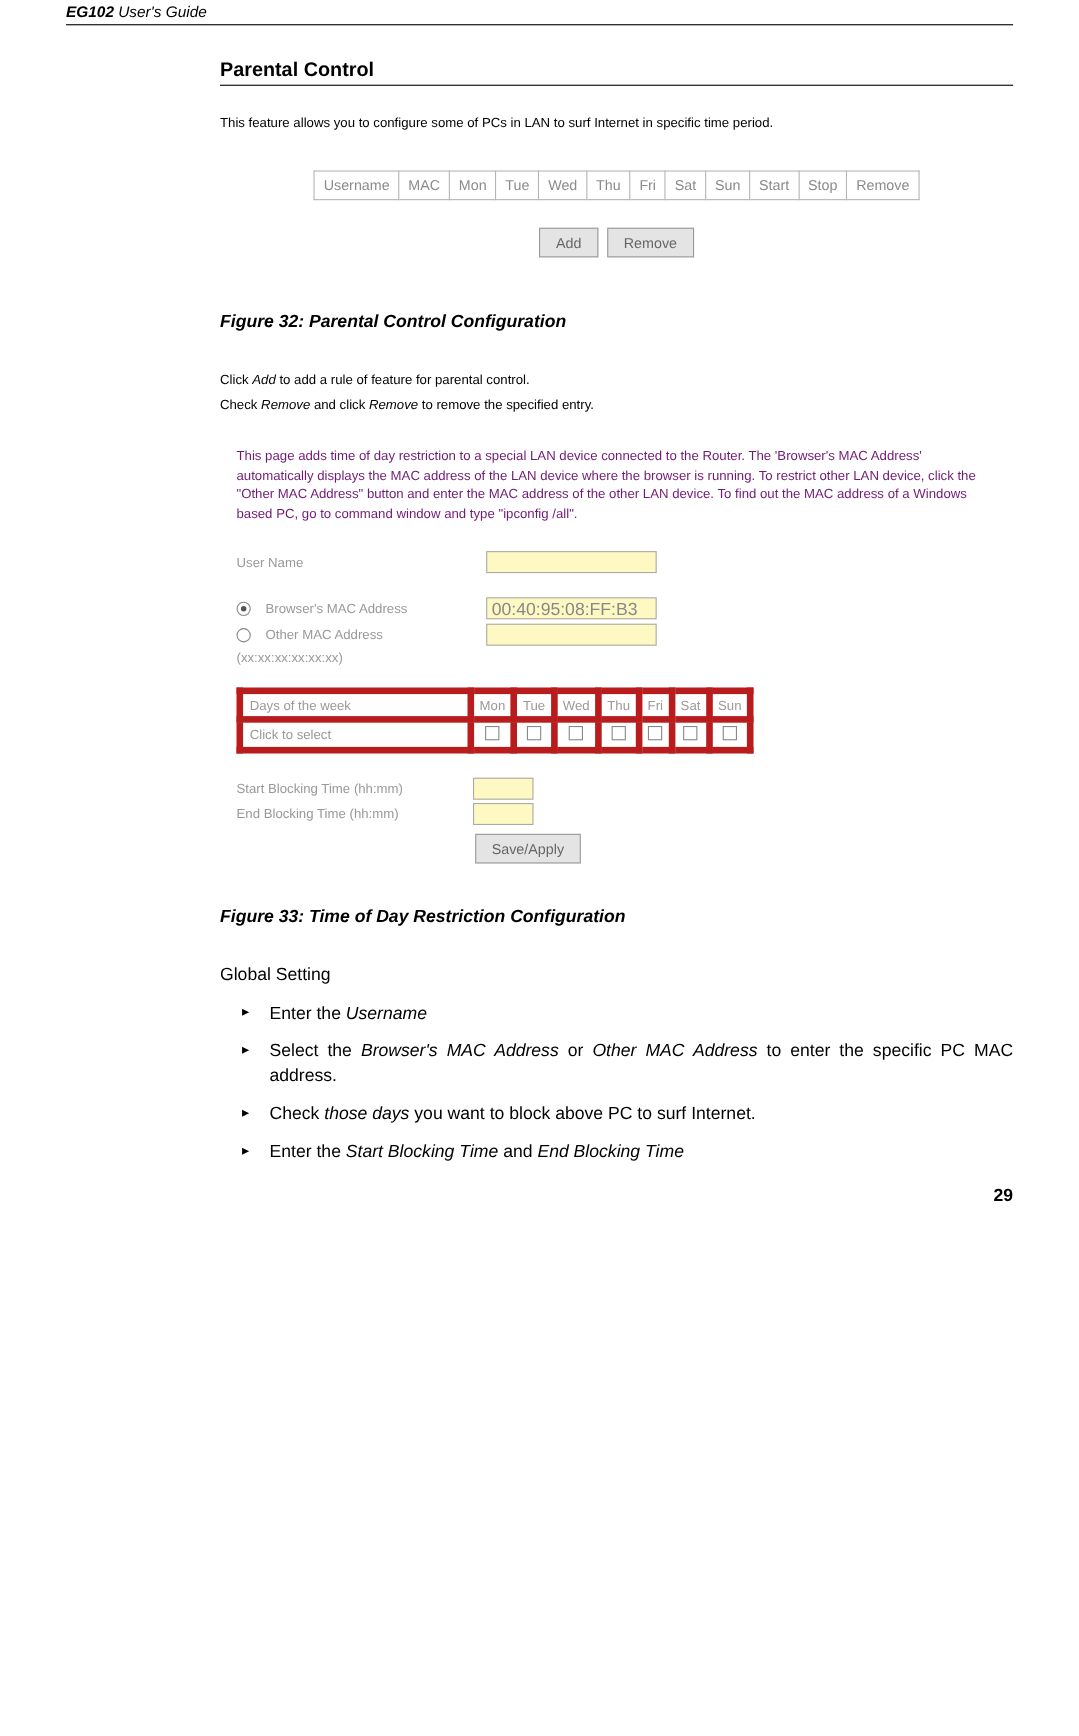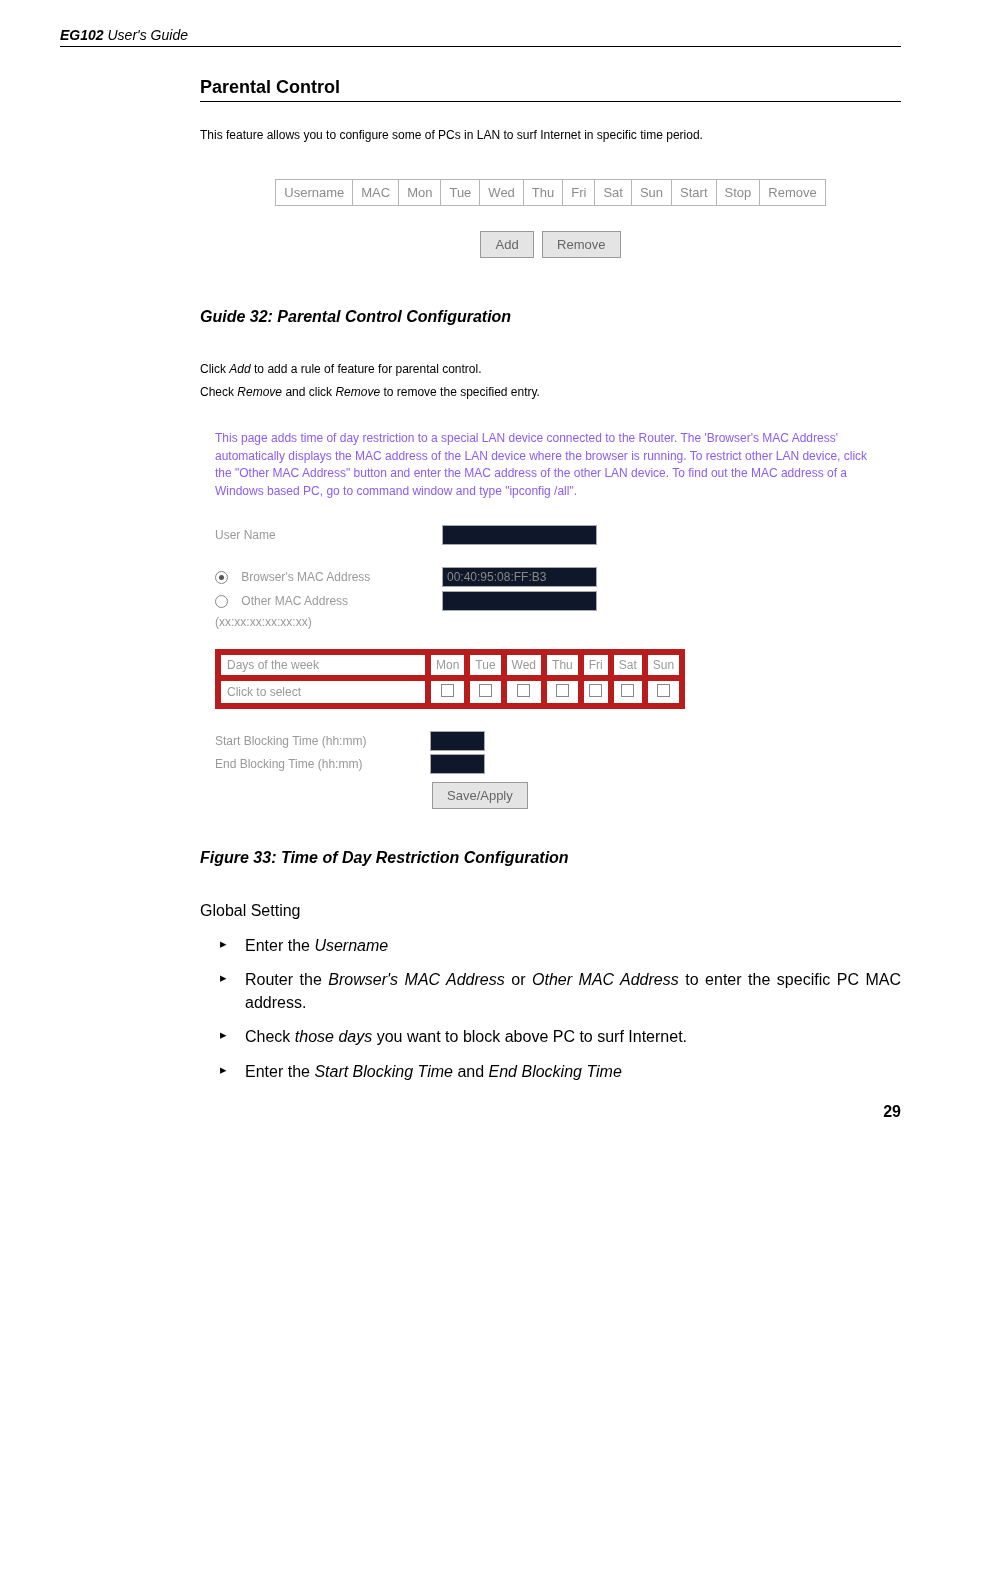--- a/index.html
+++ b/index.html
@@ -5,22 +5,21 @@
   * { box-sizing: border-box; }
   body {
     margin: 0;
     padding: 0;
     background: #ffffff;
     font-family: Arial, Helvetica, sans-serif;
     color: #000000;
     width: 981px;
   }
   .page {
-    padding: 0 80px 20px 60px;
-    margin-top: 24px;
+    padding: 0 60px 20px 60px;
   }
   .header-line {
     border-bottom: 1.5px solid #000;
     padding: 2px 0;
     margin-bottom: 30px;
   }
   .header-text {
     font-size: 14px;
     font-style: italic;
   }
@@ -96,21 +95,21 @@
   }
   .sb2-title {
     font-weight: bold;
     font-size: 14px;
     margin-bottom: 32px;
     color: #8b8b8b;
   }
   .sb2-para {
     font-size: 12px;
     line-height: 1.45;
-    color: #8b5cf6;
+    color: #701a75;
     margin-bottom: 25px;
   }
   .sb2-row {
     display: flex;
     align-items: center;
     margin: 4px 0;
     color: #999;
     gap: 12px;
   }
   .sb2-label {
@@ -135,23 +134,23 @@
     height: 5px;
     background: #555;
     border-radius: 50%;
     top: 3px;
     left: 3px;
   }
   .sb2-input {
     display: inline-block;
     border: 1px solid #aaa;
     height: 20px;
-    background: #0f172a;
+    background: #fef9c3;
     padding: 2px 4px;
-    font-size: 12px;
+    font-size: 16px;
     color: #888;
   }
   .sb2-dow {
     border-collapse: collapse;
     margin-top: 20px;
   }
   .sb2-dow td {
     border: 6px solid #b91c1c;
     padding: 3px 5px;
     font-size: 12px;
@@ -254,21 +253,21 @@
           <td>Remove</td>
         </tr>
       </tbody>
         </table>
       <div class="sb-btnrow">
         <span class="sb-btn">Add</span>
         <span class="sb-btn">Remove</span>
       </div>
     </div>
 
-    <div class="figure-caption">Guide 32: Parental Control Configuration</div>
+    <div class="figure-caption">Figure 32: Parental Control Configuration</div>
 
     <div class="body-text">
       <span>Click </span><span class="italic">Add</span><span> to add a rule of feature for parental control.</span>
     </div>
     <div class="body-text" style="margin-top:-14px;">
       <span>Check </span><span class="italic">Remove</span><span> and click </span><span class="italic">Remove</span><span> to remove the specified entry.</span>
     </div>
 
     <div class="screenshot-box sb2">
       <div class="sb2-para">This page adds time of day restriction to a special LAN device connected to the Router. The 'Browser's MAC Address' automatically displays the MAC address of the LAN device where the browser is running. To restrict other LAN device, click the "Other MAC Address" button and enter the MAC address of the other LAN device. To find out the MAC address of a Windows based PC, go to command window and type "ipconfig /all".</div>
@@ -341,21 +340,21 @@
 
     <div class="figure-caption">Figure 33: Time of Day Restriction Configuration</div>
 
     <div class="subhead">Global Setting</div>
 
     <ul class="bullets">
       <li>
         <span>Enter the </span><span class="italic">Username</span>
       </li>
       <li>
-        <span>Router the </span><span class="italic">Browser's MAC Address</span><span> or </span><span class="italic">Other MAC Address</span><span> to enter the specific PC MAC address.</span>
+        <span>Select the </span><span class="italic">Browser's MAC Address</span><span> or </span><span class="italic">Other MAC Address</span><span> to enter the specific PC MAC address.</span>
       </li>
       <li>
         <span>Check </span><span class="italic">those days</span><span> you want to block above PC to surf Internet.</span>
       </li>
       <li>
         <span>Enter the </span><span class="italic">Start Blocking Time</span><span> and </span><span class="italic">End Blocking Time</span>
       </li>
     </ul>
 
   </div>

